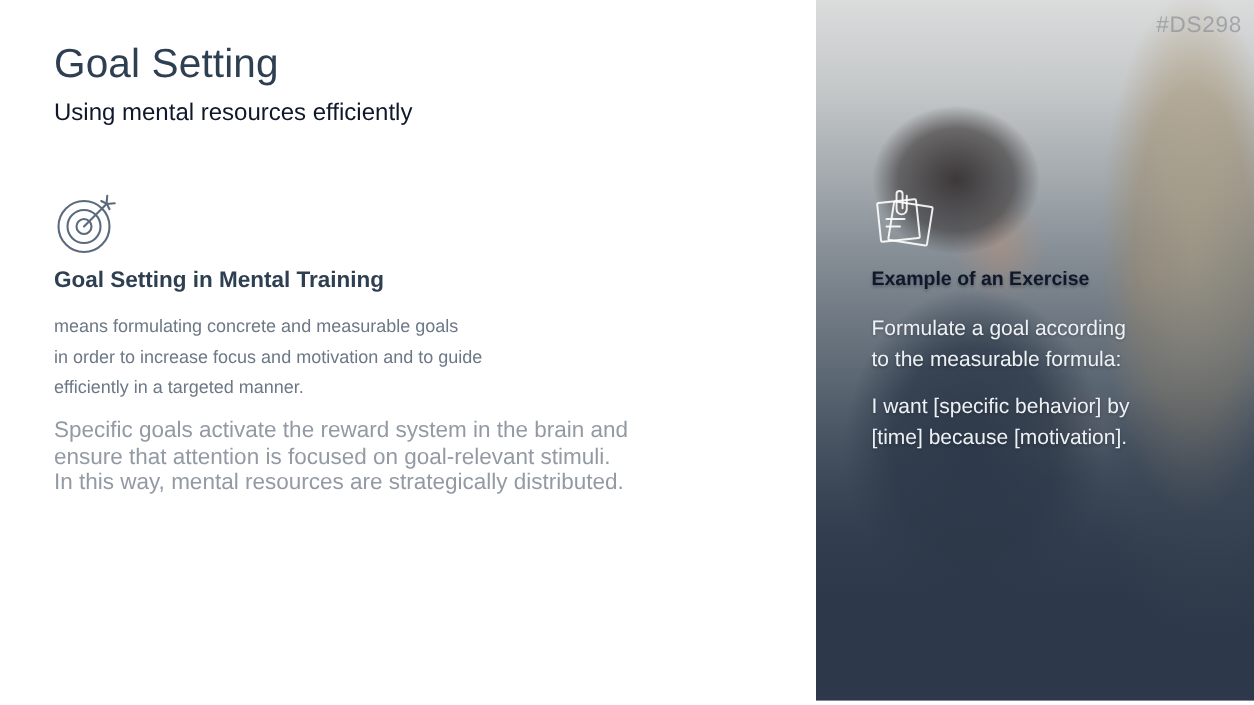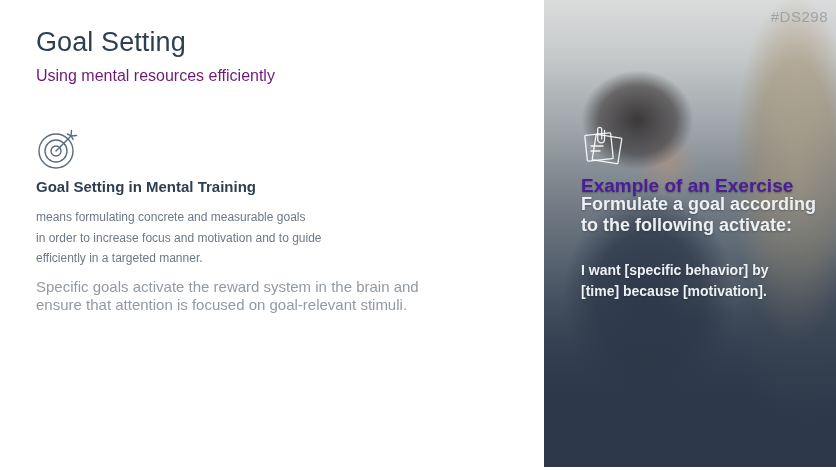--- a/index.html
+++ b/index.html
@@ -43,21 +43,21 @@
     letter-spacing: 0.1px;
     white-space: nowrap;
   }
   .slide-subtitle {
     position: absolute;
     left: 36px;
     top: 65px;
     font-size: 16px;
     line-height: 22px;
     font-weight: 400;
-    color: #701a75;
+    color: #0f172a;
     white-space: nowrap;
   }
 
   .left-icon {
     position: absolute;
     left: 35px;
     top: 126px;
     width: 46px;
     height: 46px;
   }
@@ -162,44 +162,44 @@
     position: absolute;
     left: 36px;
     top: 124px;
     width: 48px;
     height: 48px;
   }
   .right-heading {
     position: absolute;
     left: 37px;
     top: 176px;
-    font-size: 19px;
+    font-size: 13px;
     line-height: 20px;
     font-weight: 700;
-    color: #4c1d95;
+    color: #0f172a;
     white-space: nowrap;
     text-shadow: 0 1px 2px rgba(20,28,40,0.35);
   }
   .right-body-a {
     position: absolute;
     left: 37px;
-    top: 194px;
-    font-size: 18px;
+    top: 208px;
+    font-size: 14px;
     line-height: 20.5px;
-    font-weight: 700;
+    font-weight: 400;
     color: #eef1f4;
     text-shadow: 0 1px 2px rgba(20,28,40,0.35);
   }
   .right-body-b {
     position: absolute;
     left: 37px;
     top: 260px;
     font-size: 14px;
     line-height: 20.5px;
-    font-weight: 700;
+    font-weight: 400;
     color: #eef1f4;
     text-shadow: 0 1px 2px rgba(20,28,40,0.35);
   }
   .right-body-a .ln, .right-body-b .ln { display: block; white-space: nowrap; }
 </style>
 </head>
 <body>
 
 <div class="slide">
 
@@ -224,20 +224,21 @@
 
     <div class="body-lead">
       <span class="ln">means formulating concrete and measurable goals</span>
       <span class="ln">in order to increase focus and motivation and to guide</span>
       <span class="ln">efficiently in a targeted manner.</span>
     </div>
 
     <div class="body-small">
       <span class="ln">Specific goals activate the reward system in the brain and</span>
       <span class="ln">ensure that attention is focused on goal-relevant stimuli.</span>
+      <span class="ln">In this way, mental resources are strategically distributed.</span>
     </div>
   </div>
 
   <div class="right-pane">
 
     <div class="photo"></div>
     <div class="photo-tint"></div>
 
     <div class="watermark">#DS298</div>
 
@@ -248,21 +249,21 @@
         <path d="M24.5 6.5 v9 a3.4 3.4 0 0 1 -6.8 0 v-10.2 a2 2 0 0 1 4 0 v9.6"></path>
         <path d="M11 22 h12"></path>
         <path d="M11 27 h9"></path>
       </svg>
     </div>
 
     <div class="right-heading">Example of an Exercise</div>
 
     <div class="right-body-a">
       <span class="ln">Formulate a goal according</span>
-      <span class="ln">to the following activate:</span>
+      <span class="ln">to the measurable formula:</span>
     </div>
 
     <div class="right-body-b">
       <span class="ln">I want [specific behavior] by</span>
       <span class="ln">[time] because [motivation].</span>
     </div>
   </div>
 
 </div>
 

